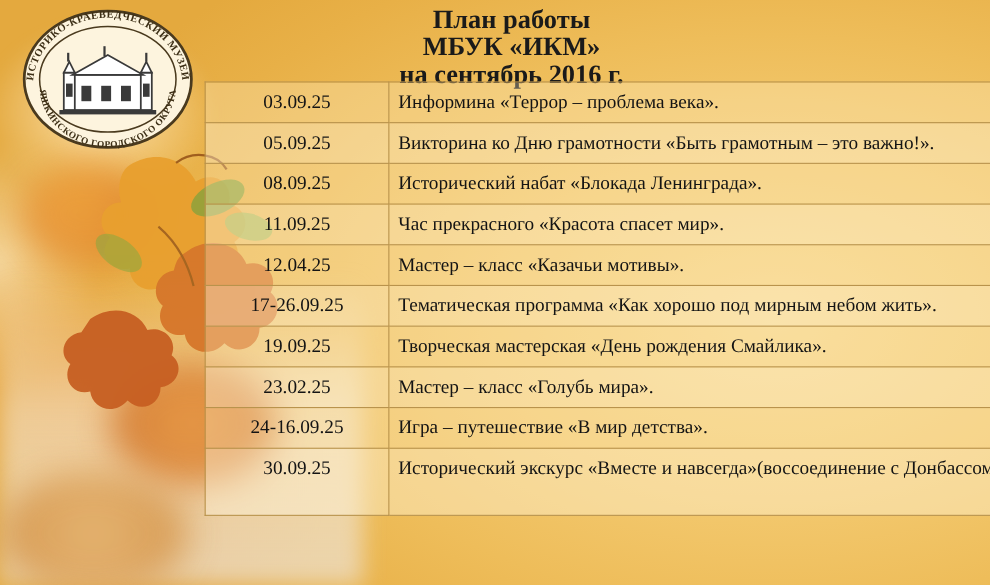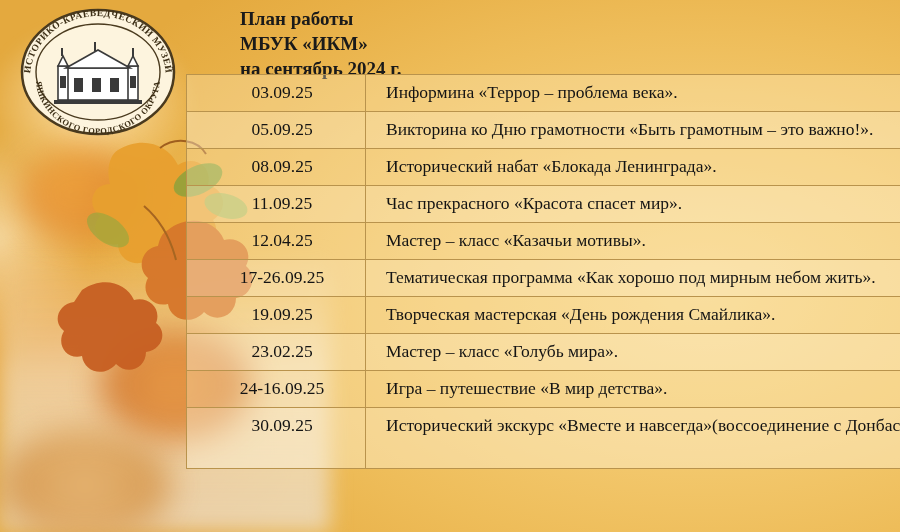--- a/index.html
+++ b/index.html
@@ -59,38 +59,39 @@
     width: 168px; height: 132px;
   }
   .emblem svg { display: block; }
 
   
   .title {
     position: absolute;
     left: 240px;
     top: 6px;
     width: 450px;
+    text-align: center;
     font-weight: bold;
-    font-size: 19px;
+    font-size: 24px;
     line-height: 25px;
     color: #1a1a1a;
   }
 
   
   .schedule {
     position: absolute;
     left: 186px;
     top: 74px;
     width: 708px;
     border-collapse: collapse;
     table-layout: fixed;
   }
   .schedule td {
     border: 1px solid #b9934c;
-    padding: 6px 8px 8px 20px;
+    padding: 6px 8px 8px 8px;
     font-size: 17.5px;
     line-height: 22px;
     color: #141414;
     vertical-align: top;
     background: rgba(255, 238, 200, .32);
   }
   .schedule tr:nth-child(even) td {
     background: rgba(255, 246, 220, .42);
   }
   .schedule td.date {
@@ -162,21 +163,21 @@
       </text>
       <text font-family="'Liberation Serif', serif" font-size="8.5" font-weight="bold" fill="#3d2f16" letter-spacing="0.5">
         <textPath href="#arcBot" startOffset="50%" text-anchor="middle">ЯШКИНСКОГО ГОРОДСКОГО ОКРУГА</textPath>
       </text>
     </svg>
   </div>
 
   <div class="title">
     <div>План работы</div>
     <div>МБУК «ИКМ»</div>
-    <div>на сентябрь 2024 г.</div>
+    <div>на сентябрь 2016 г.</div>
   </div>
 
   <table class="schedule">
     <tbody>
       <tr>
         <td class="date">03.09.25</td>
         <td class="event">Информина «Террор – проблема века».</td>
       </tr>
       <tr>
         <td class="date">05.09.25</td>

